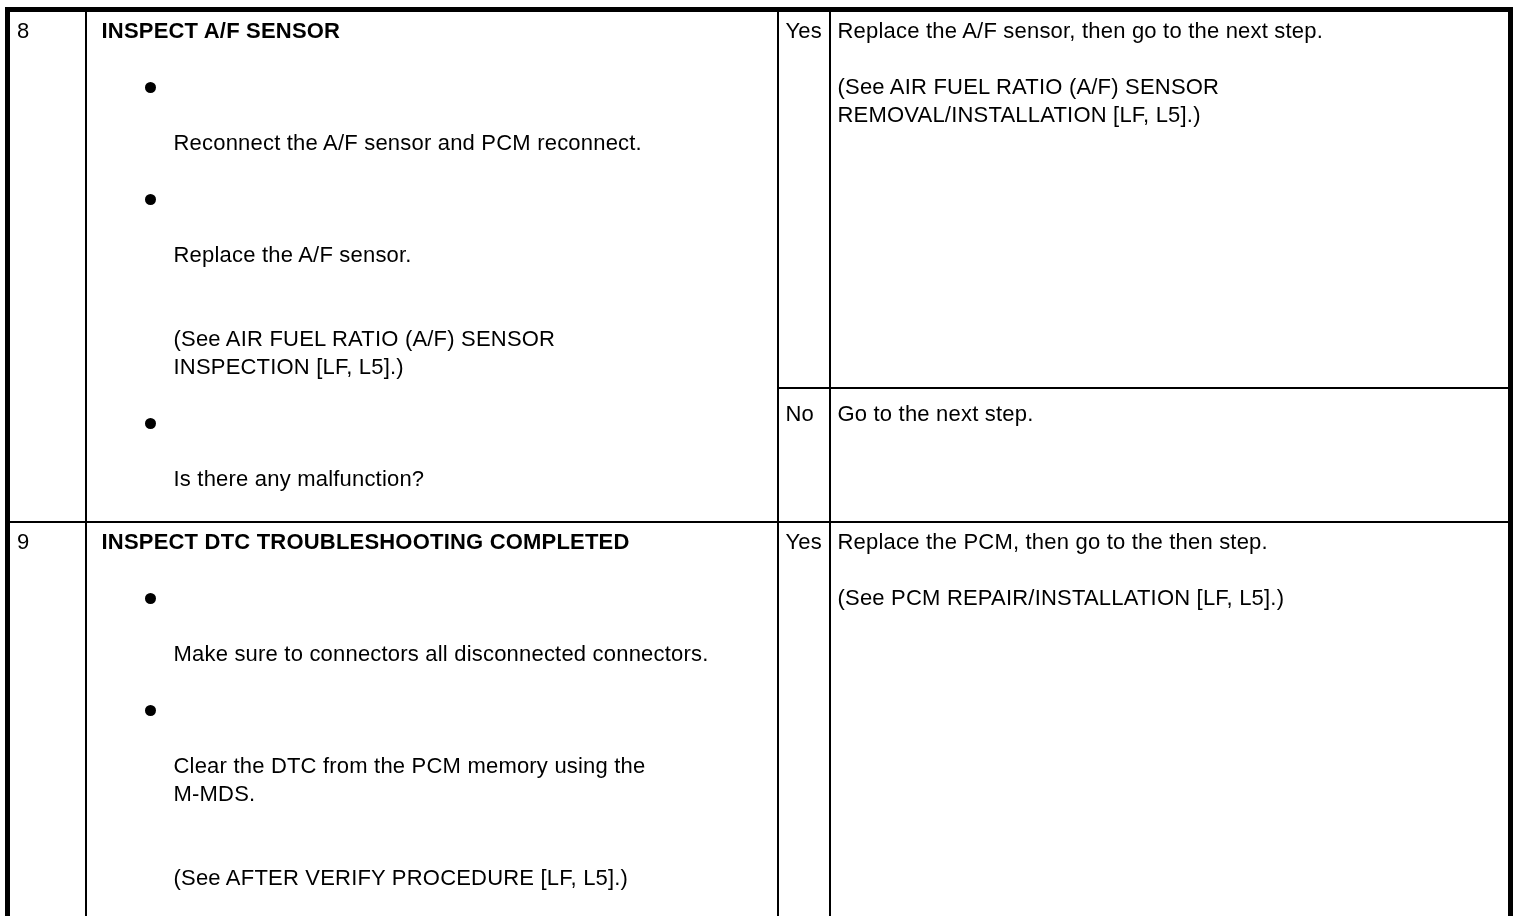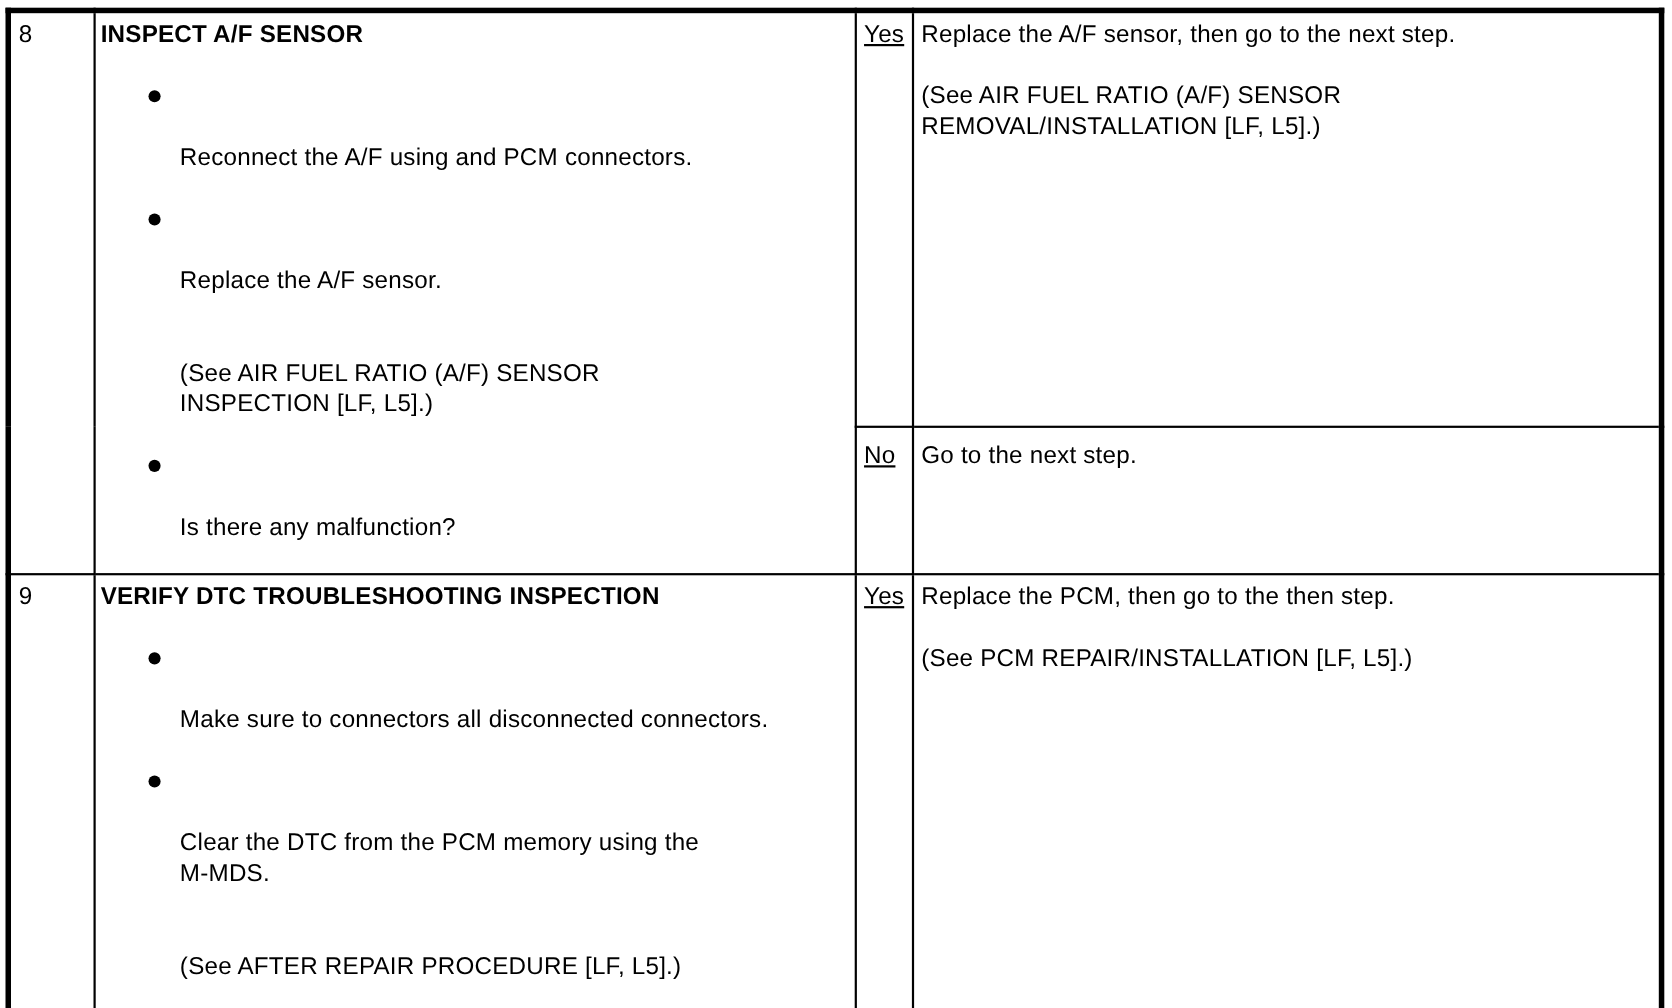--- a/index.html
+++ b/index.html
@@ -19,22 +19,22 @@
   }
   td {
     border: 2px solid #000;
     vertical-align: top;
     font-size: 22px;
     line-height: 28px;
     letter-spacing: 0.2px;
     overflow: hidden;
   }
   td.step   { padding: 5px 2px 0 7px; }
-  td.inspect{ padding: 5px 8px 0 5px; }
-  td.yesno  { padding: 5px 0 0 7px; text-decoration: underline; }
+  td.inspect{ padding: 5px 8px 0 15px; }
+  td.yesno  { padding: 5px 0 0 7px; }
   td.action { padding: 5px 10px 0 7px; }
   tr.no-row td { padding-top: 11px; margin-top: 37px; }
   .title {
     font-weight: bold;
     margin: 0 0 28px 0;
     white-space: pre-line;
   }
   .para {
     position: relative;
     margin: 0 0 28px 72px;
@@ -70,21 +70,21 @@
 
   <tbody>
       <tr class="r8a">
     <td class="step" rowspan="2">
       <span class="t">8</span>
     </td>
     <td class="inspect" rowspan="2">
       <div class="title">INSPECT A/F SENSOR</div>
       <div class="para">
         <span class="dot"></span>
-        <span class="t">Reconnect the A/F using and PCM connectors.</span>
+        <span class="t">Reconnect the A/F sensor and PCM reconnect.</span>
       </div>
       <div class="para">
         <span class="dot"></span>
         <span class="t">Replace the A/F sensor.</span>
       </div>
       <div class="para">
         <span class="t">(See AIR FUEL RATIO (A/F) SENSOR
 INSPECTION [LF, L5].)</span>
       </div>
       <div class="para">
@@ -108,32 +108,32 @@
     <td class="action">
       <div class="apara">Go to the next step.</div>
     </td>
   </tr>
 
   <tr class="r9a">
     <td class="step" rowspan="2">
       <span class="t">9</span>
     </td>
     <td class="inspect" rowspan="2">
-      <div class="title">VERIFY DTC TROUBLESHOOTING INSPECTION</div>
+      <div class="title">INSPECT DTC TROUBLESHOOTING COMPLETED</div>
       <div class="para">
         <span class="dot"></span>
         <span class="t">Make sure to connectors all disconnected connectors.</span>
       </div>
       <div class="para">
         <span class="dot"></span>
         <span class="t">Clear the DTC from the PCM memory using the
 M-MDS.</span>
       </div>
       <div class="para">
-        <span class="t">(See AFTER REPAIR PROCEDURE [LF, L5].)</span>
+        <span class="t">(See AFTER VERIFY PROCEDURE [LF, L5].)</span>
       </div>
 
     </td>
     <td class="yesno">
       <span class="t">Yes</span>
     </td>
     <td class="action">
       <div class="apara">Replace the PCM, then go to the then step.</div>
       <div class="apara">(See PCM REPAIR/INSTALLATION [LF, L5].)</div>
     </td>

